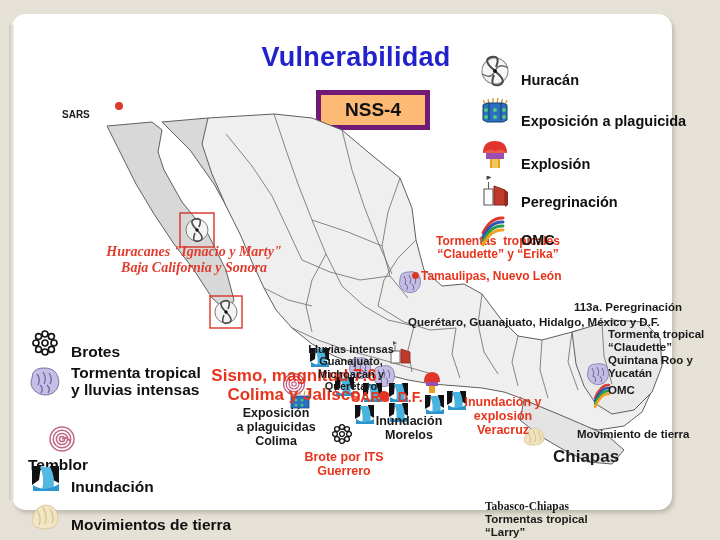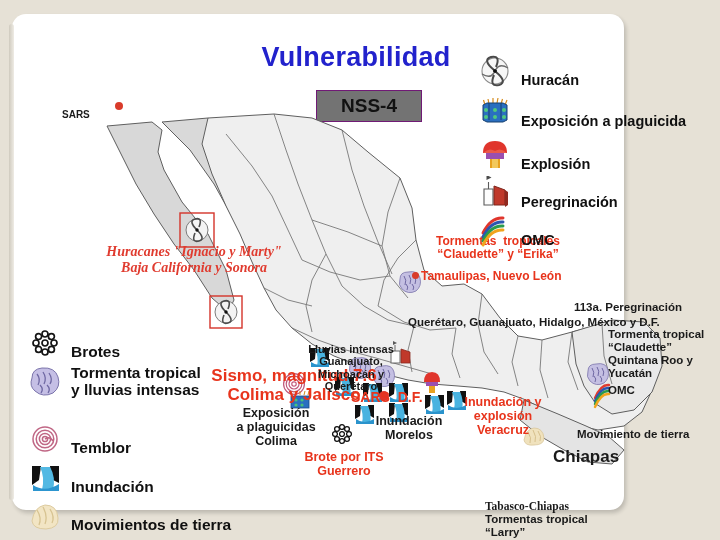--- a/index.html
+++ b/index.html
@@ -6,39 +6,39 @@
   html,body{margin:0;padding:0;}
   body{
     width:720px;height:540px;overflow:hidden;
     background:#e6e1d6;
     font-family:"Liberation Sans", sans-serif;
   }
   #slide{
     position:absolute;left:0;top:0;width:720px;height:540px;
   }
   #panel{
-    position:absolute;left:12px;top:14px;width:612px;height:496px;
+    position:absolute;left:12px;top:14px;width:660px;height:496px;
     background:#ffffff;
     border-radius:14px 14px 14px 14px;
     box-shadow:2px 3px 4px rgba(0,0,0,0.18);
   }
   #panel:before{
     content:"";position:absolute;left:-3px;top:10px;width:5px;height:476px;
     background:linear-gradient(to right,#cfcabe,#efece5);
     border-radius:4px;
   }
 
   
   #title{
     position:absolute;left:0;top:28px;width:688px;text-align:center;
     color:#2222cc;font-size:27px;font-weight:bold;letter-spacing:0.3px;
   }
   #nss-box{
     position:absolute;left:304px;top:76px;width:104px;height:30px;
-    background:#737373;border:1px solid #701a75;
+    background:#fdba74;border:5px solid #701a75;
     display:flex;align-items:center;justify-content:center;
     color:#111111;font-size:19px;font-weight:bold;
   }
 
   
   #map{
     position:absolute;left:0px;top:60px;width:688px;height:440px;
   }
   #map svg{display:block;}
 
@@ -468,21 +468,21 @@
               <path d="M4,-9 q4,6 1,11"></path>
                 <path d="M-5,3 q4,4 1,8"></path>
                 <path d="M2,3 q4,4 1,8"></path>
             </g>
           </svg>
         </span>
         <span class="legend-lbl">Tormenta tropical
 y lluvias intensas</span>
       </div>
 
-      <div class="legend-row" style="left:16px;top:408px;">
+      <div class="legend-row" style="left:16px;top:408px;flex-direction:column;">
         <span class="legend-ico">
           <svg width="34" height="34" viewBox="-17 -17 34 34">
             <g fill="none" stroke="#c06785" stroke-width="1.5">
               <circle cx="0" cy="0" r="2.6"></circle>
                 <circle cx="0" cy="0" r="5.6"></circle>
               <circle cx="0" cy="0" r="8.8"></circle>
                 <circle cx="0" cy="0" r="12"></circle>
             </g>
             <path d="M0,0 q5,-3 8,2" fill="none" stroke="#c06785" stroke-width="1.5"></path>
           </svg>

